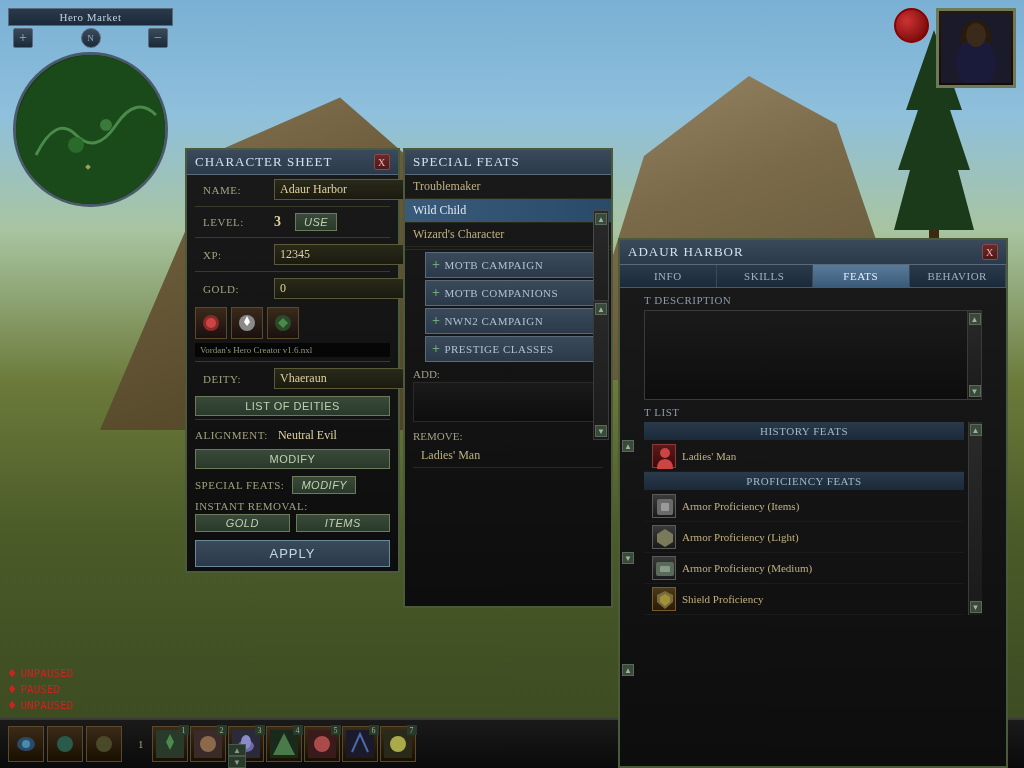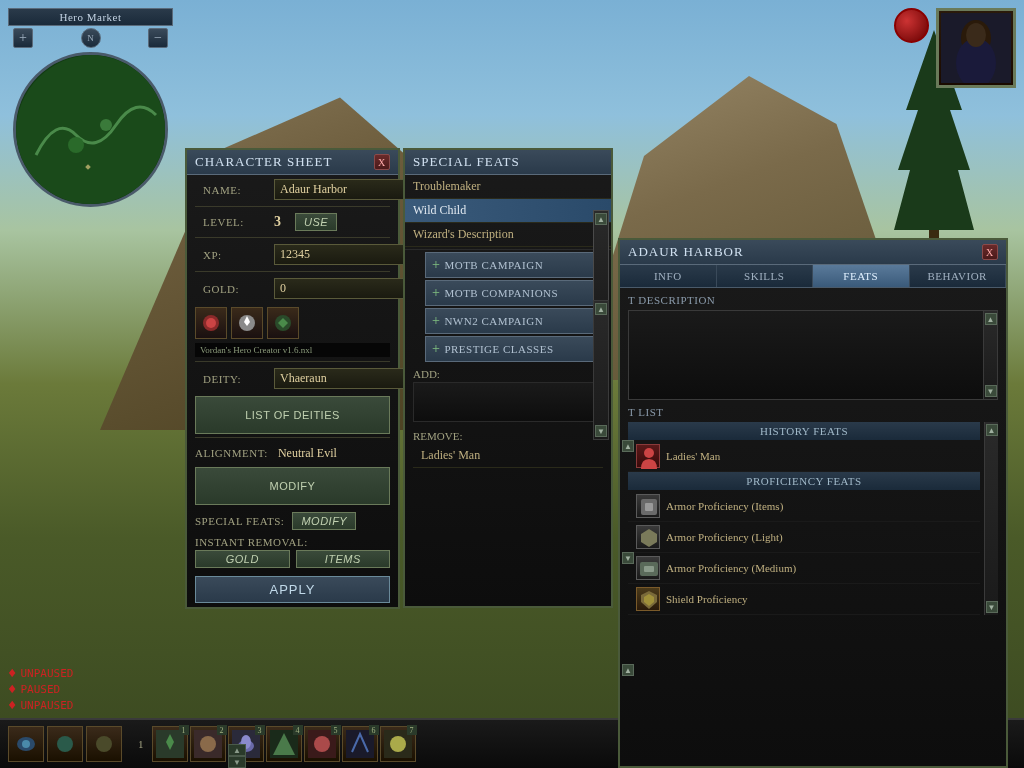--- a/index.html
+++ b/index.html
@@ -271,21 +271,21 @@
       font-size: 12px;
       margin-left: 6px;
     }
     .full-btn {
       width: calc(100% - 16px);
       margin: 3px 8px;
       background: linear-gradient(180deg, #3a4a3a, #2a3a2a);
       border: 1px solid #6a7a5a;
       color: #c0d0b0;
       font-size: 11px;
-      padding: 12px 8px;
+      padding: 3px 8px;
       cursor: pointer;
       text-transform: uppercase;
       letter-spacing: 0.5px;
       display: block;
       text-align: center;
     }
     .instant-label {
       color: #a0a080;
       font-size: 11px;
       text-transform: uppercase;
@@ -402,21 +402,21 @@
       text-transform: uppercase;
       letter-spacing: 0.5px;
       cursor: pointer;
       border-right: 1px solid #3a4a5a;
     }
     .adaur-tab.active {
       background: linear-gradient(180deg, #5a7a9a, #3a5a7a);
       color: #e0f0ff;
     }
     .adaur-content {
-      padding: 6px 8px;
+      padding: 6px 24px;
     }
     .adaur-section-label {
       color: #8a9aaa;
       font-size: 11px;
       text-transform: uppercase;
       letter-spacing: 0.5px;
       margin-bottom: 4px;
     }
     .adaur-desc-box {
       background: linear-gradient(180deg, #1a1a1a, #0d0d0d);
@@ -679,21 +679,21 @@
 </div>
 
 <div id="special-feats" class="panel" style="height:460px;overflow:hidden;">
   <div class="panel-header">
     <span>Special Feats</span>
   </div>
 
   <div style="position:relative;">
     <div class="feat-list-item">Troublemaker</div>
     <div class="feat-list-item selected">Wild Child</div>
-    <div class="feat-list-item">Wizard's Description</div>
+    <div class="feat-list-item">Wizard's Character</div>
 
     <div class="feat-scroll">
       <div class="scroll-arrow">▲</div>
       <div class="scroll-arrow">▼</div>
     </div>
   </div>
 
   <div style="height:1px;background:#2a2a2a;margin:2px 0;"></div>
 
   <div>

